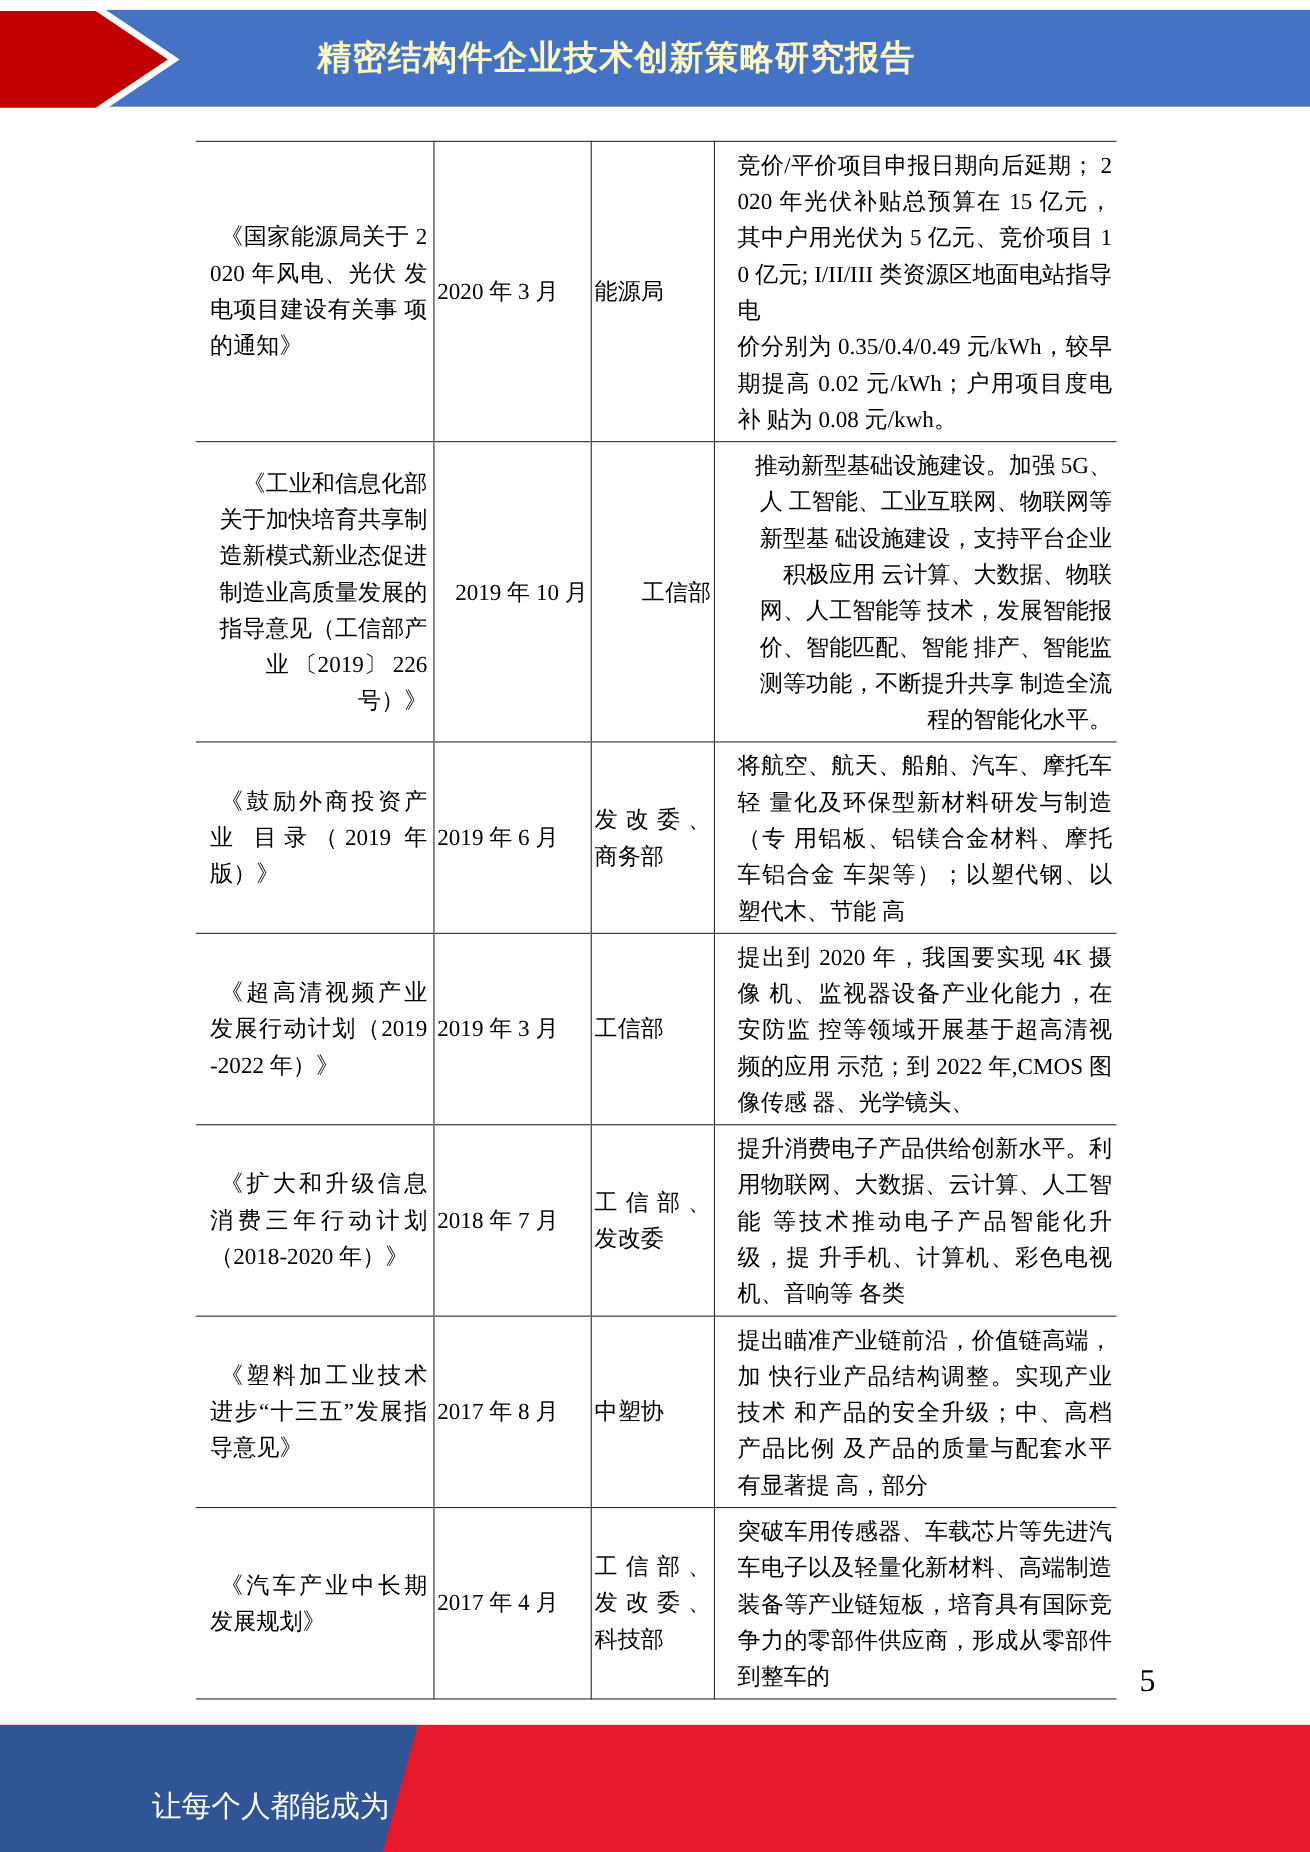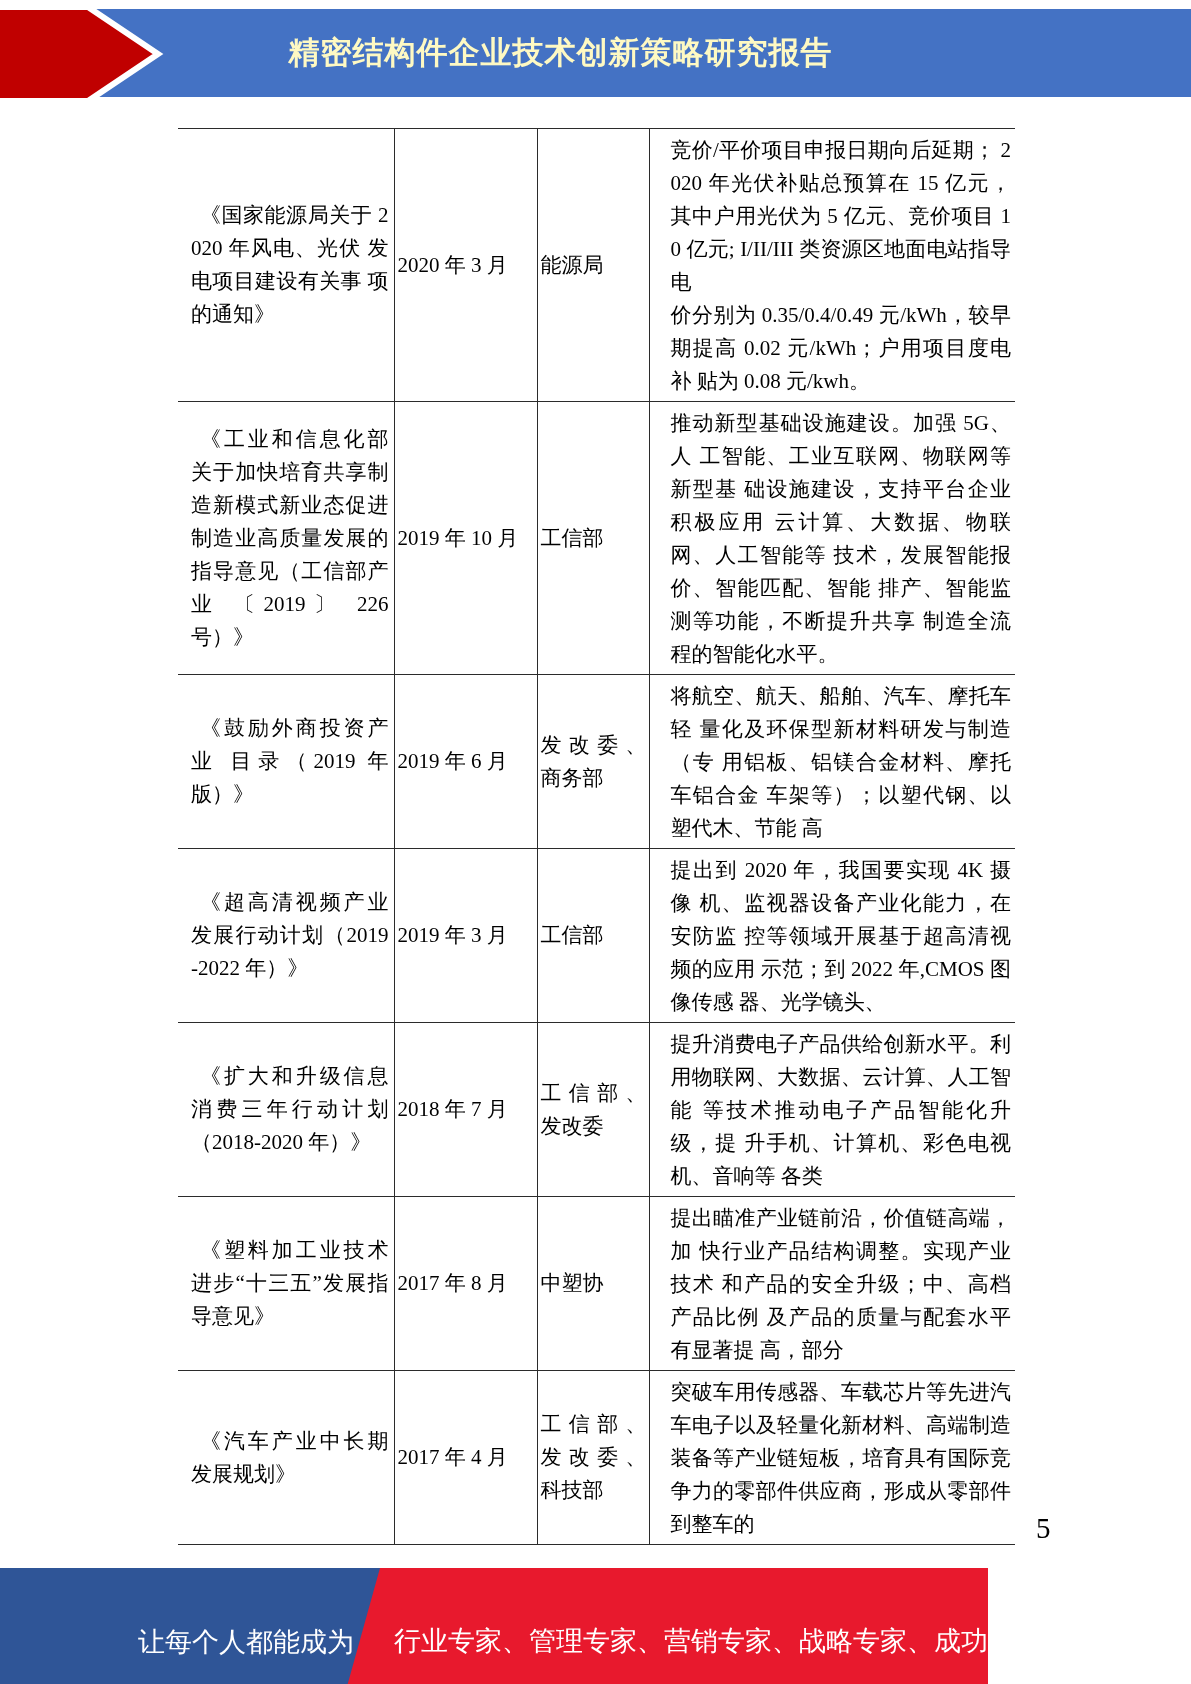--- a/index.html
+++ b/index.html
@@ -35,37 +35,37 @@
     text-indent:9px; text-align:justify;font-family:Liberation Serif, serif;
   }
   .policy-table td.col-date   { border-right:1.5px solid #2b2b2b; padding-left:3px; }
   .policy-table td.col-agency { border-right:1.5px solid #2b2b2b; padding-left:3px; padding-right:2px; text-align:justify; }
   .policy-table td.col-description {
     vertical-align:top; padding:5px 4px 3px 21px; text-align:justify;
   }
   .policy-table td.col-description div { margin:0; }
   
   .policy-table tr:nth-child(1) td { height:230px; }
-  .policy-table tr:nth-child(2) td { height:230px; }
+  .policy-table tr:nth-child(2) td { height:230px;text-align:right; }
   .policy-table tr:nth-child(3) td { height:130px; }
   .policy-table tr:nth-child(4) td { height:134px; }
   .policy-table tr:nth-child(5) td { height:140px; }
   .policy-table tr:nth-child(6) td { height:138px; }
   .policy-table tr:nth-child(7) td { height:135px; }
   .policy-table tr:nth-child(8) td { height:132px; }
 
   
   .page-number {
     position:absolute; left:1036px; top:1512px; font-size:29px;
     font-family:"Liberation Serif","DejaVu Serif",serif; color:#000;
   }
 
   
   .footer {
-    position:absolute; left:0; top:1568px; width:988px; height:116px;
+    position:absolute; left:0; top:1568px; width:1191px; height:116px;
     background:#E8192D;
   }
   .footer-blue {
     position:absolute; left:0; top:0; width:380px; height:116px;
     background:#2F5597;
     clip-path:polygon(0 0, 100% 0, 91.5% 100%, 0 100%);
   }
   .footer-left-text {
     position:absolute; left:138px; top:56px; color:#ffffff;
     font-family:"Liberation Sans","DejaVu Sans",sans-serif; font-size:27px; white-space:nowrap;
@@ -143,16 +143,15 @@
           <td class="col-description">突破车用传感器、车载芯片等先进汽 车电子以及轻量化新材料、高端制造 装备等产业链短板，培育具有国际竞 争力的零部件供应商，形成从零部件 到整车的</td>
         </tr>
       </tbody>
   </table>
 
   <div class="page-number">5</div>
 
   <footer class="footer">
     <div class="footer-blue"></div>
     <span class="footer-left-text">让每个人都能成为</span>
-    <span class="footer-right-text">行业专家、管理专家、营销专家、战略专家、成功企业家……</span>
   </footer>
 
 </div>
 
 </body></html>

